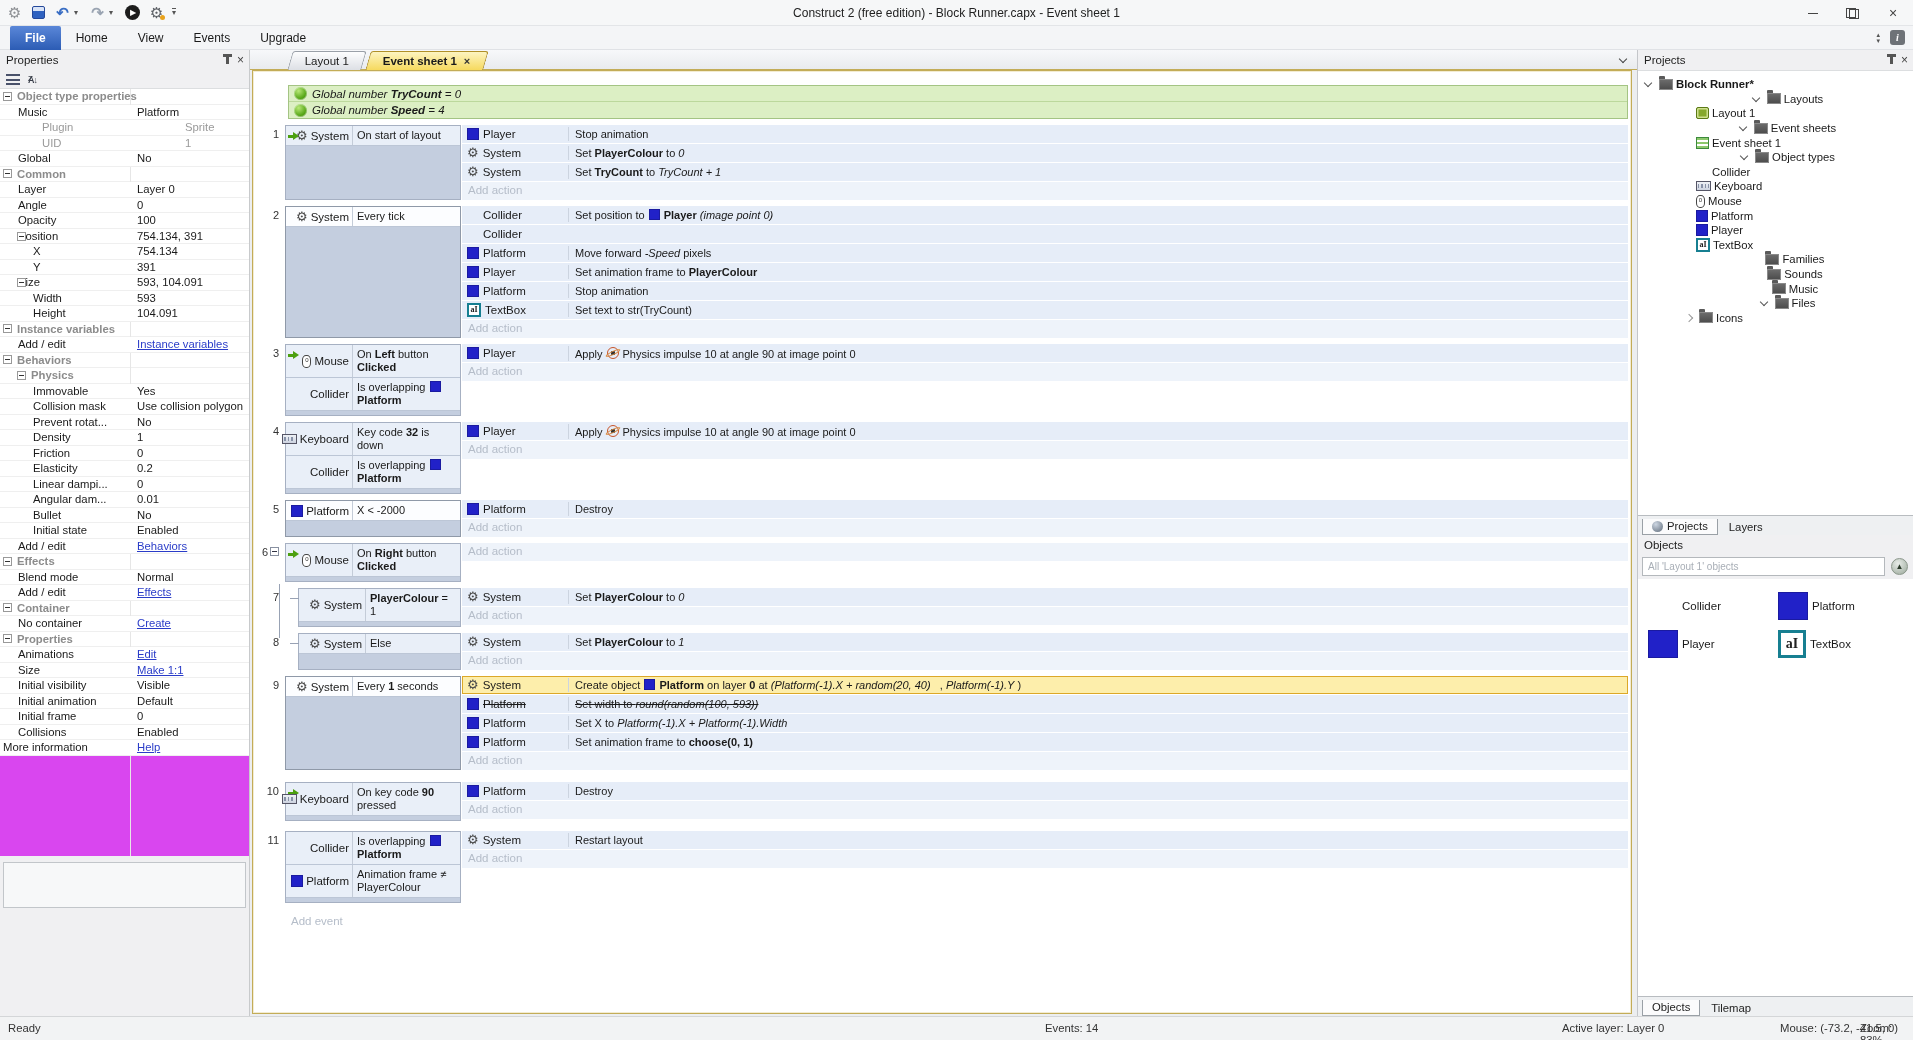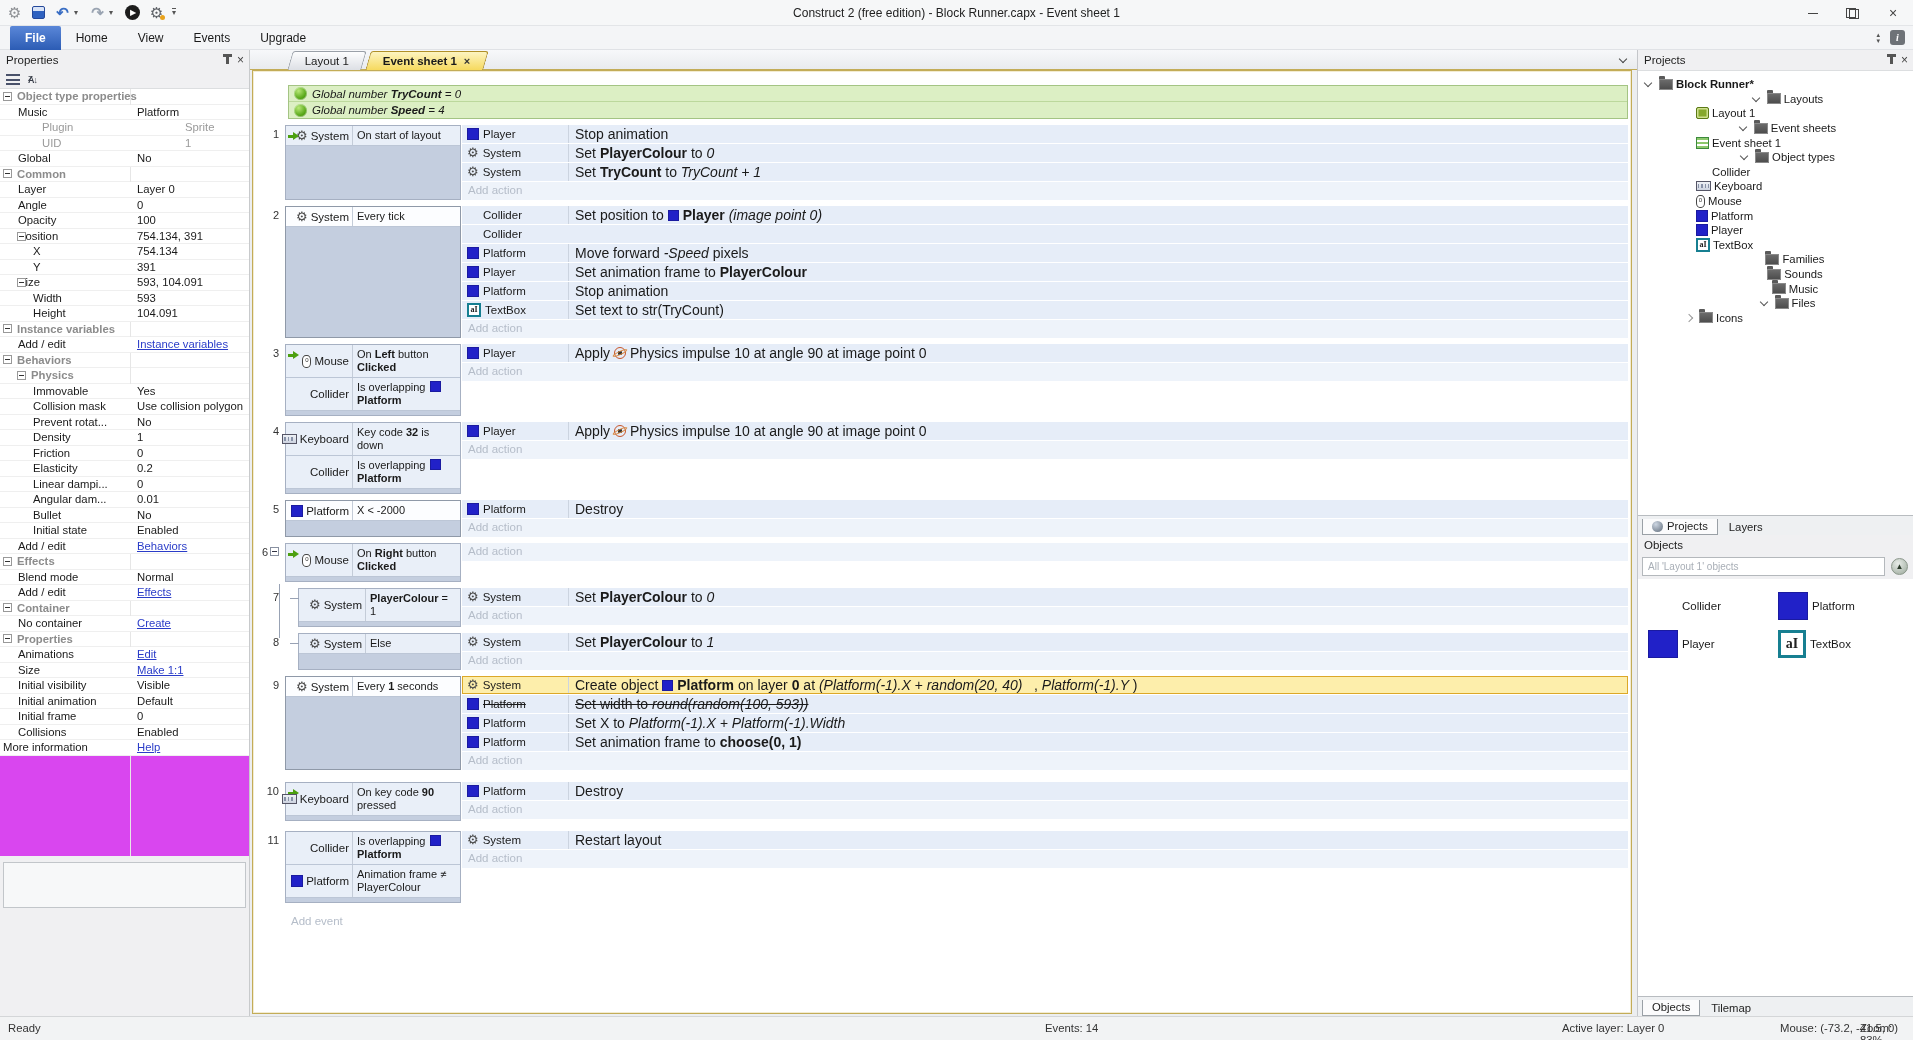--- a/index.html
+++ b/index.html
@@ -99,21 +99,21 @@
   .conds{width:176px;flex:none;border:1px solid #a6b0c2;background:#c4cedf;display:flex;flex-direction:column;position:relative;}
   .cond{display:flex;background:#e9eff8;border-bottom:1px solid #bcc6d6;position:relative;}
   .cobj{width:66px;flex:none;display:flex;align-items:center;justify-content:flex-end;gap:3px;padding:2px 3px 2px 2px;}
   .ctxt{flex:1;border-left:1px solid #c4ccd8;padding:3px 4px;font-size:11px;line-height:13px;}
   .cfill{flex:1;min-height:4px;}
   .ev.sel .conds{border-color:#8f99a8;}
   .ev.sel .cond{background:#fcfdff;}
   .acts{flex:1;display:flex;flex-direction:column;gap:1px;padding-left:1px;min-width:0;}
   .act{display:flex;align-items:center;background:#e6edf8;min-height:18px;}
   .aobj{width:106px;flex:none;display:flex;align-items:center;gap:4px;padding:1px 2px 1px 5px;}
-  .atxt{flex:1;padding:1px 6px;font-size:14px;border-left:1px solid #ccd4e0;white-space:pre-wrap;}
+  .atxt{flex:1;padding:1px 6px;font-size:11px;border-left:1px solid #ccd4e0;white-space:pre-wrap;}
   .act.add{display:block;background:#eef3fa;color:#b5bdc9;padding:2px 0 2px 6px;font-size:11.5px;}
   .act.selA{background:#fdeeab;outline:1px solid #dca828;outline-offset:-1px;}
   .olbl{font-size:11.5px;white-space:nowrap;}
   .strikeobj .olbl{text-decoration:line-through;}
   .sb{font-weight:bold;}
   .si{font-style:italic;}
   .ss{text-decoration:line-through;}
   .gear{color:#4a4a4a;font-size:13px;line-height:12px;flex:none;}
   .gear::before{content:'⚙';}
   .osq{width:12px;height:12px;background:#2121c8;border:1px solid #1a1aa0;flex:none;}

